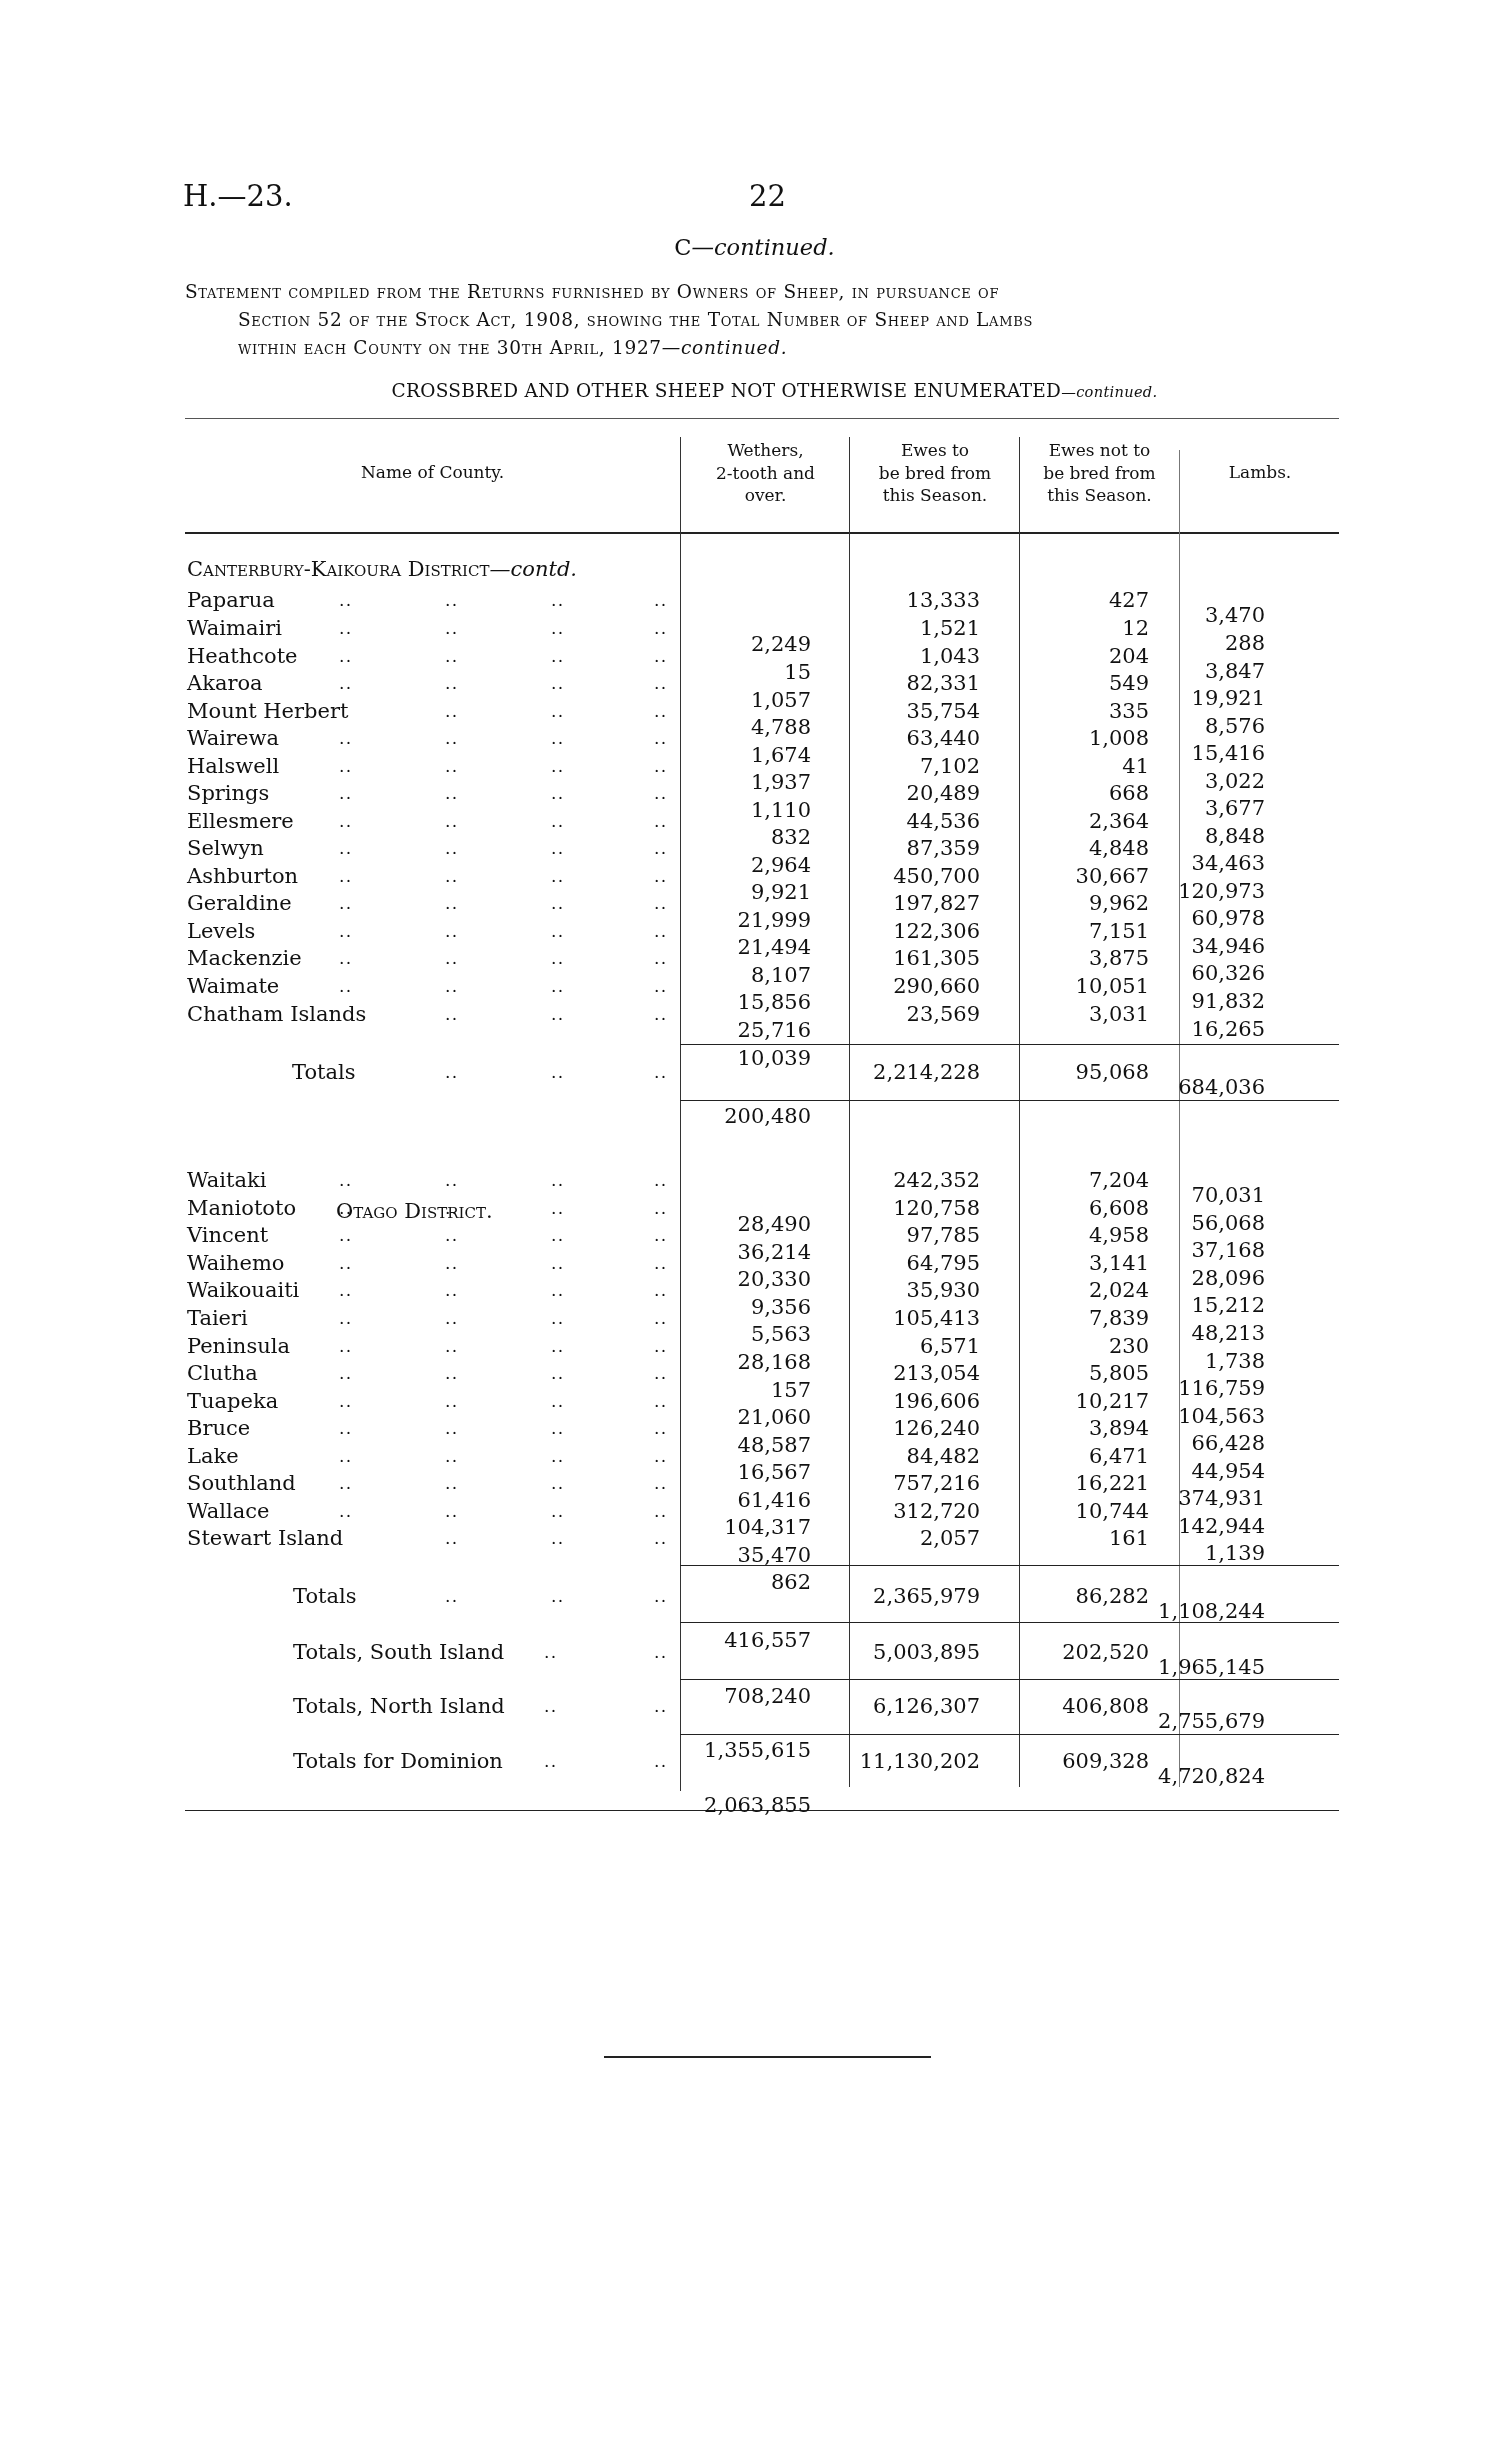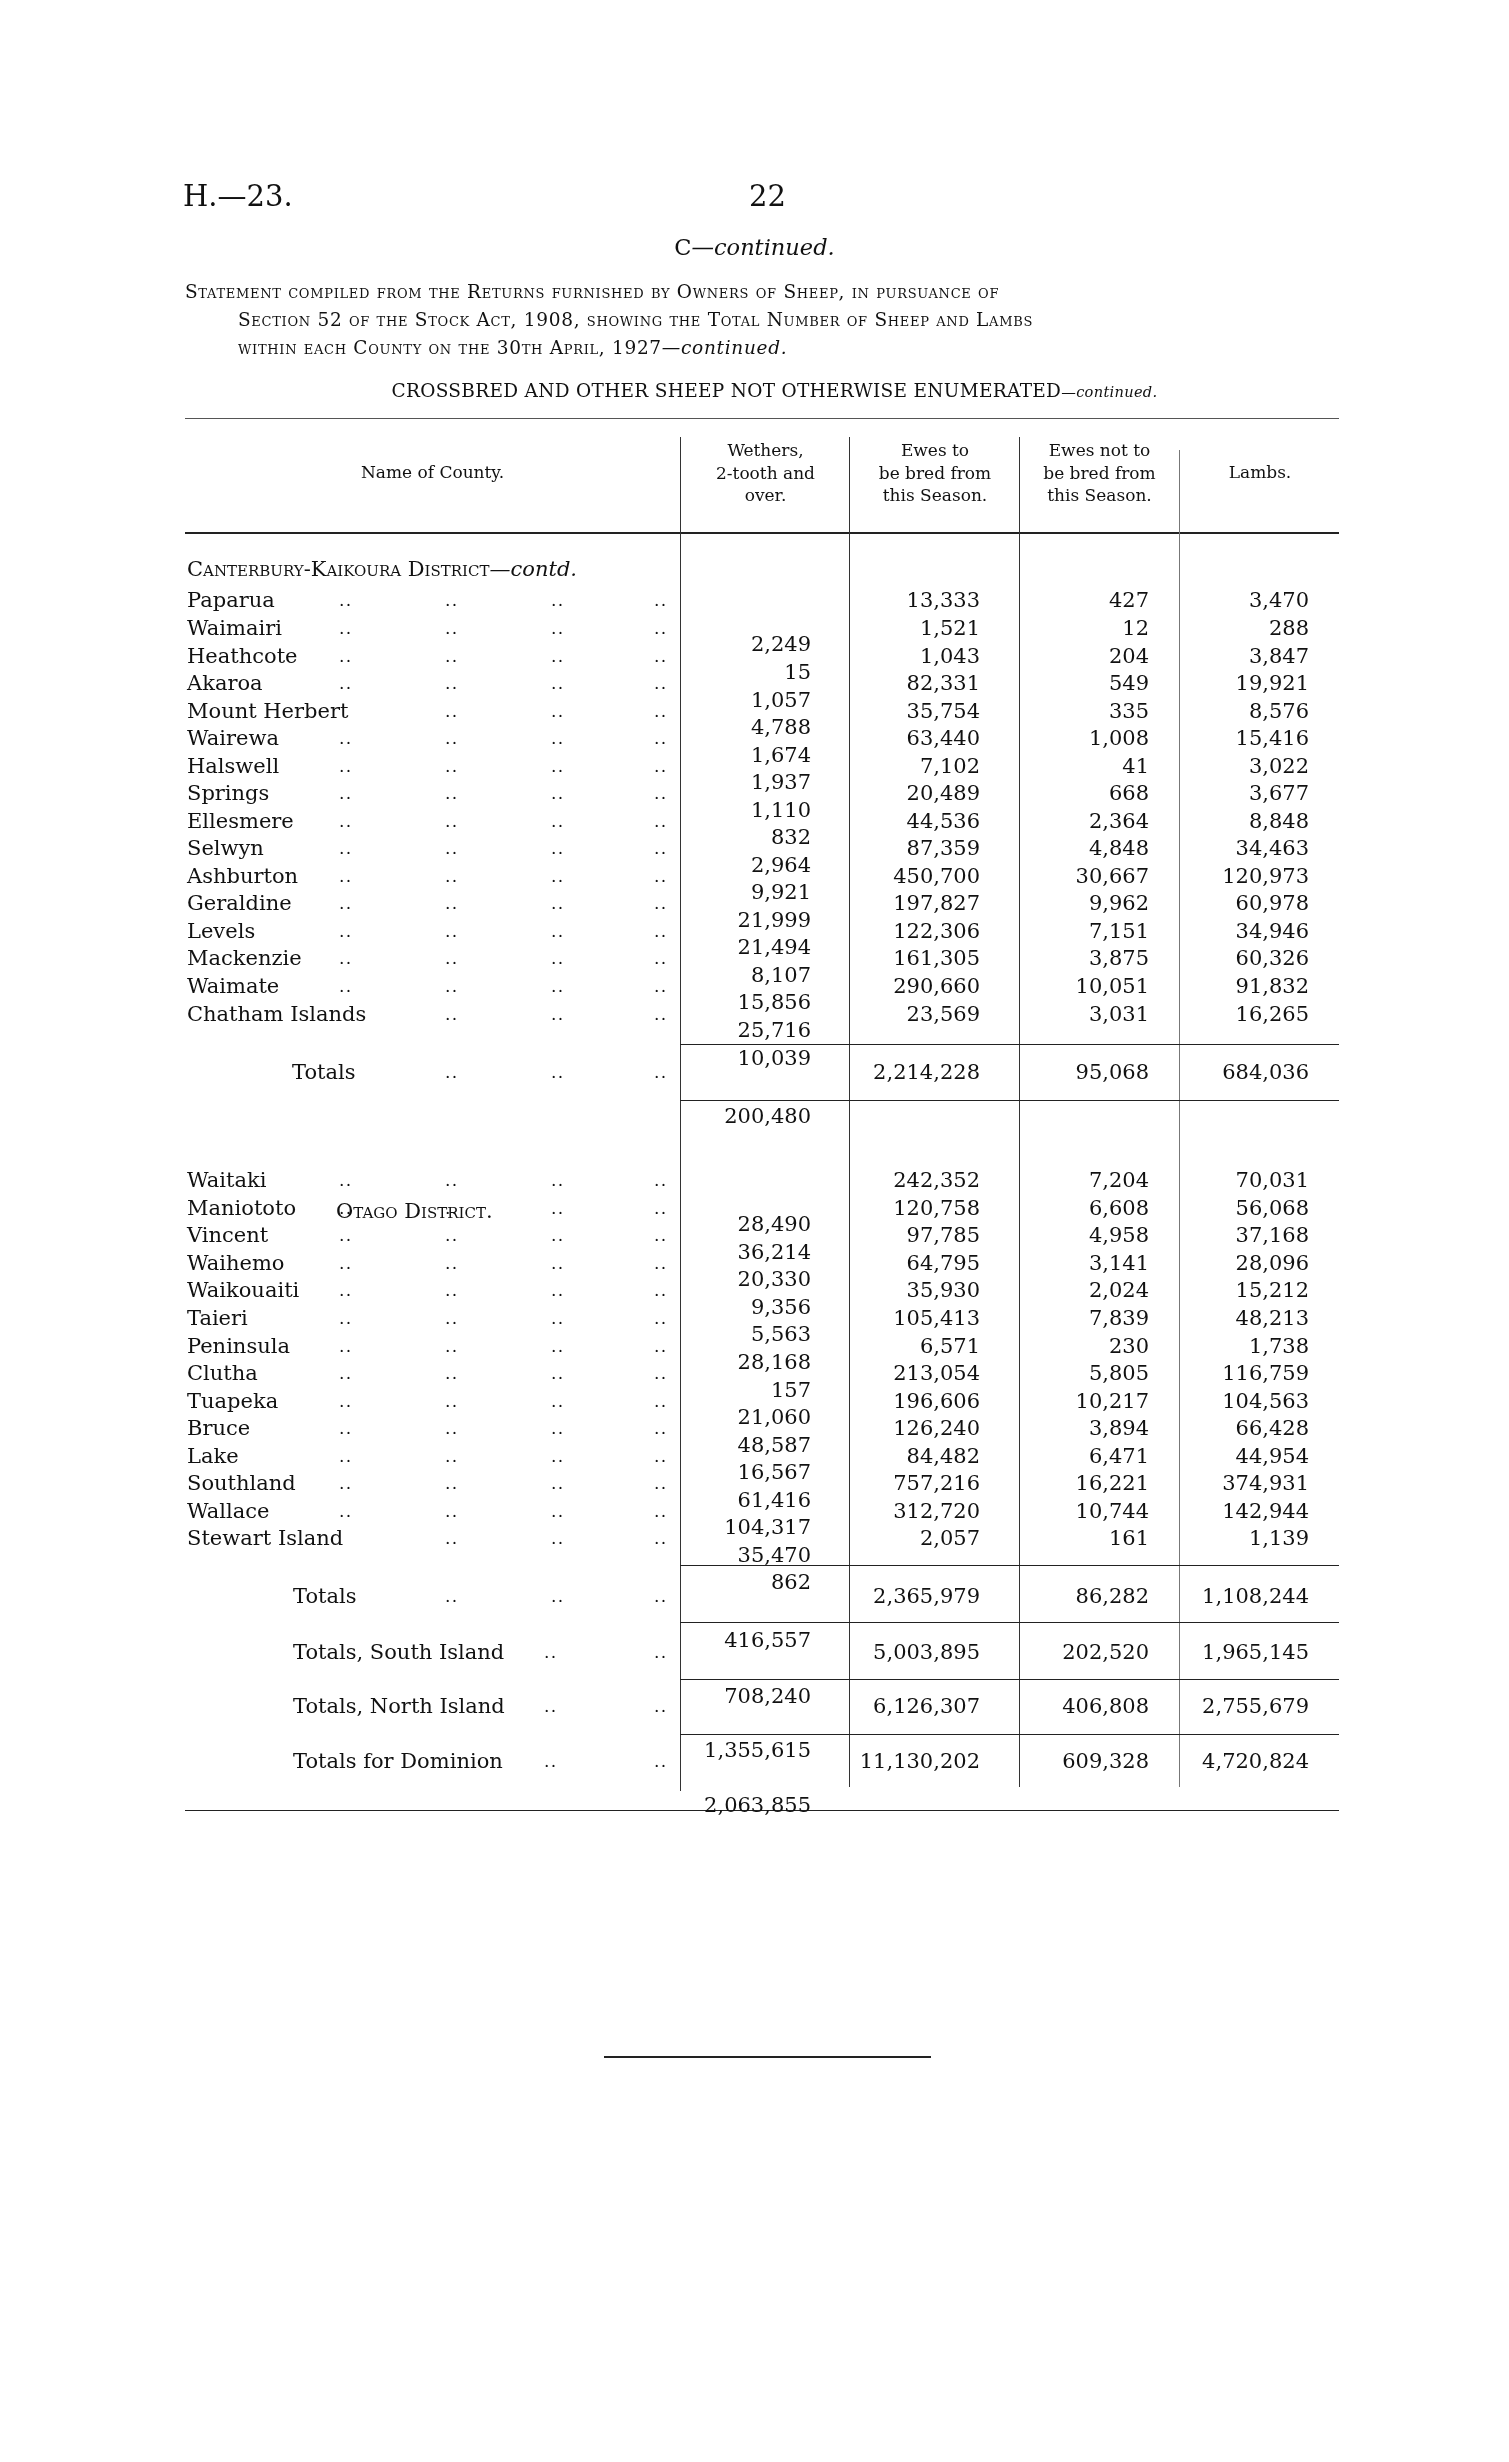--- a/index.html
+++ b/index.html
@@ -19,21 +19,21 @@
   .rule { position:absolute; background:#222; }
   .vline { position:absolute; width:1.3px; background:#333; }
   .colhead { position:absolute; font-size:17px; line-height:22.5px; text-align:center; }
   .row { position:absolute; left:187px; width:1152px; height:28px; font-size:21px; line-height:28px; }
   .row .name { position:absolute; left:0; white-space:nowrap; }
   .row .dots { position:absolute; font-size:17px; letter-spacing:1.3px; }
   .row .num { position:absolute; text-align:right; }
   .n1 { left:494px; width:130px;margin-top:44px; }
   .n2 { left:663px; width:130px; }
   .n3 { left:832px; width:130px; }
-  .n4 { left:992px; width:130px; }
+  .n4 { left:948px; width:130px;margin-top:15px; }
   .district { position:absolute; font-variant:small-caps; font-size:21px; white-space:nowrap; }
   .district i { font-variant:normal; }
   .total .name { left:106px; }
 </style>
 </head>
 <body>
 
 <div class="abs hdr-left">H.—23.</div>
 <div class="abs hdr-page">22</div>
 

